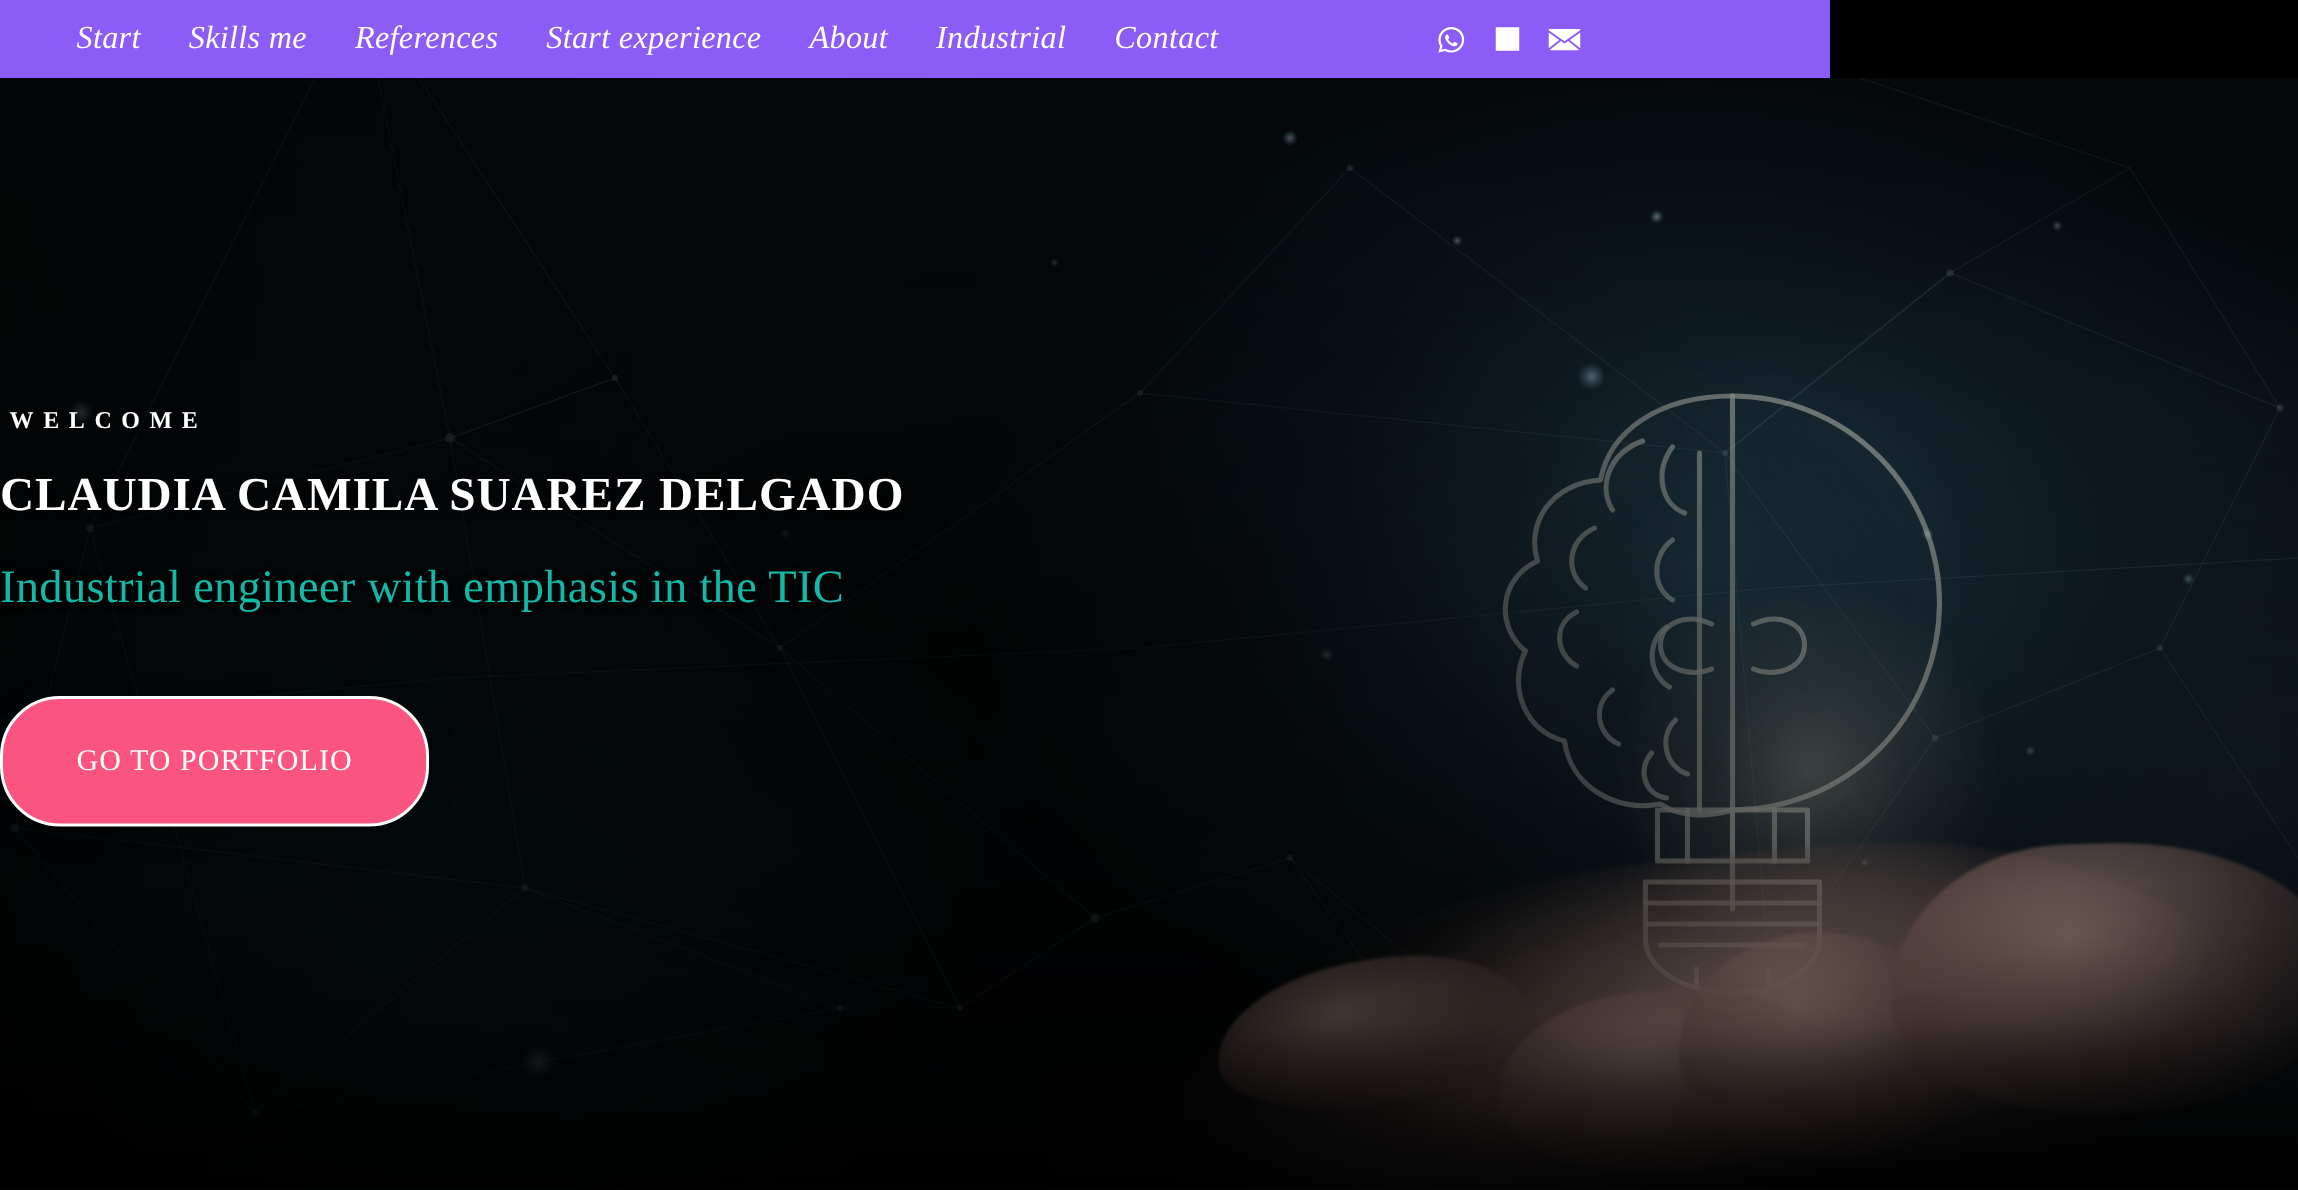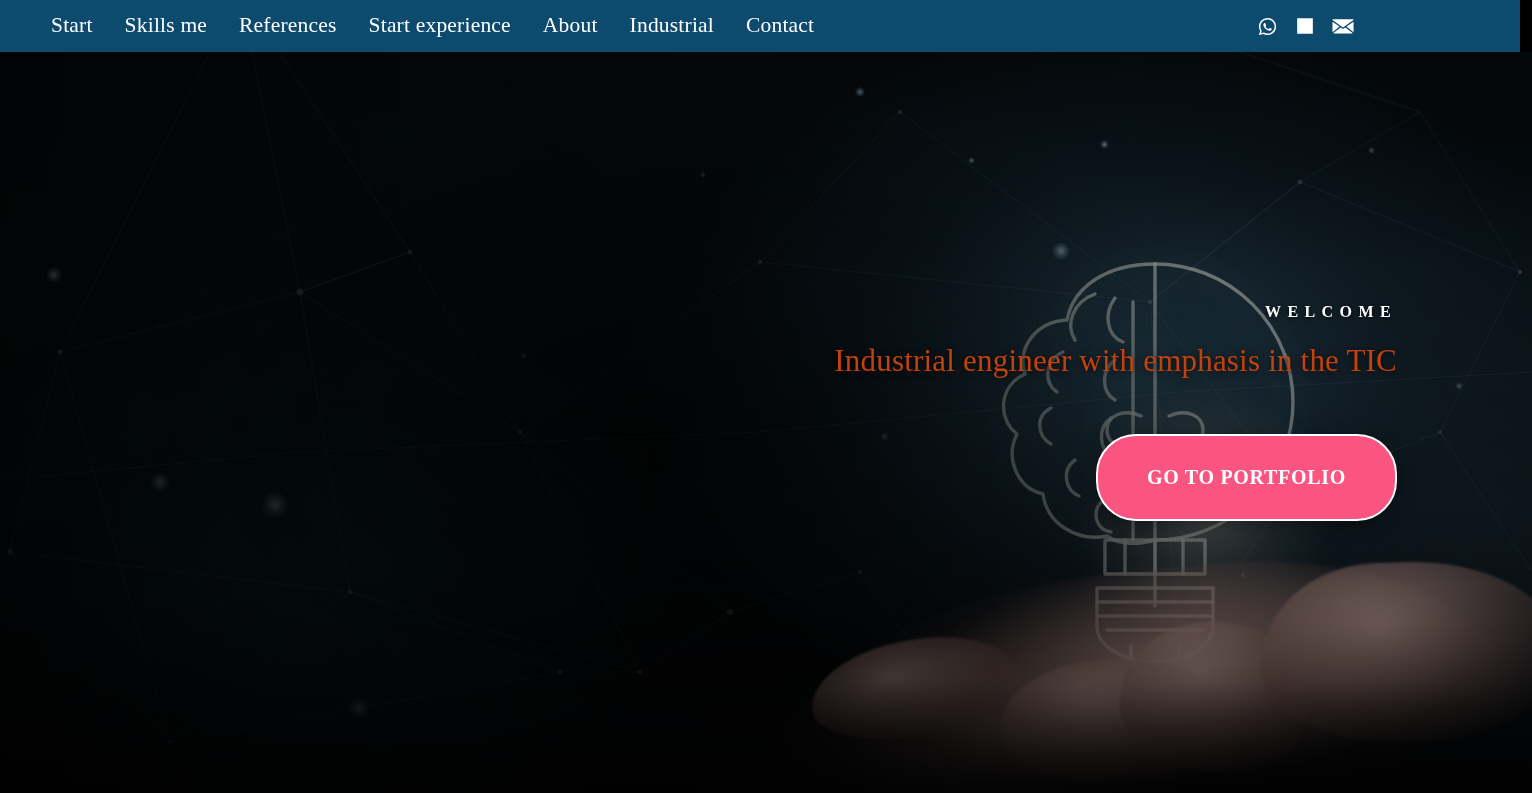--- a/index.html
+++ b/index.html
@@ -9,24 +9,24 @@
     background:#000;
     overflow:hidden;
     font-family:"Liberation Serif", "DejaVu Serif", serif;
   }
 
   .page { position:relative; width:1532px; height:793px; overflow:hidden; }
 
   
   .navbar {
     position:absolute; top:0; left:0;
-    width:1520px; height:52px;
-    background:#0c4a6e;
+    width:1220px; height:52px;
+    background:#8b5cf6;
     z-index:40;
-    display:flex; align-items:center;
+    display:flex; align-items:center;font-style:italic;
   }
   .nav-links {
     display:flex; align-items:center;
     margin-left:51px;
     gap:0px;
   }
   .nav-link {
     color:#ffffff;
     font-size:21.5px;
     line-height:1;
@@ -148,21 +148,21 @@
   }
 
   
   .hero-content {
     position:absolute;
     left:0; top:0;
     width:1397px;
     height:741px;
     display:flex;
     flex-direction:column;
-    align-items:flex-end;
+    align-items:flex-start;
     justify-content:center;
     z-index:20;
     padding-bottom:22px;
   }
   .eyebrow {
     color:#ffffff;
     font-size:16px;
     font-weight:700;
     letter-spacing:6.4px;
     text-indent:6.4px;
@@ -173,39 +173,39 @@
   .hero-title {
     color:#ffffff;
     font-size:31.5px;
     font-weight:700;
     letter-spacing:0.6px;
     white-space:nowrap;
     margin-bottom:25px;
     text-shadow:0 1px 6px rgba(0,0,0,0.8);
   }
   .hero-subtitle {
-    color:#c2410c;
+    color:#14b8a6;
     font-size:31px;
     font-weight:400;
     letter-spacing:0.2px;
     white-space:nowrap;
     margin-bottom:55px;
     text-shadow:0 1px 6px rgba(0,0,0,0.75);
   }
   .cta-button {
     display:inline-flex;
     align-items:center; justify-content:center;
     height:87px;
     padding:0 49px;
     background:#fa5480;
     border:2px solid #ffffff;
     border-radius:40px;
     color:#ffffff;
     font-size:20px;
-    font-weight:700;
+    font-weight:400;
     letter-spacing:0.7px;
     text-decoration:none;
     white-space:nowrap;
     cursor:pointer;
     box-shadow:0 4px 18px rgba(0,0,0,0.35);
   }
 </style>
 </head>
 <body>
 
@@ -370,18 +370,19 @@
       <div class="finger f2"></div>
       <div class="finger f3"></div>
       <div class="finger f4"></div>
       <div class="hand-shadow"></div>
     </div>
 
     <div class="bg-vignette"></div>
 
     <div class="hero-content">
       <div class="eyebrow">WELCOME</div>
+      <h1 class="hero-title">CLAUDIA CAMILA SUAREZ DELGADO</h1>
       <p class="hero-subtitle">Industrial engineer with emphasis in the TIC</p>
       <a class="cta-button" href="#">GO TO PORTFOLIO</a>
     </div>
 
   </section>
 </div>
 
 </body></html>

